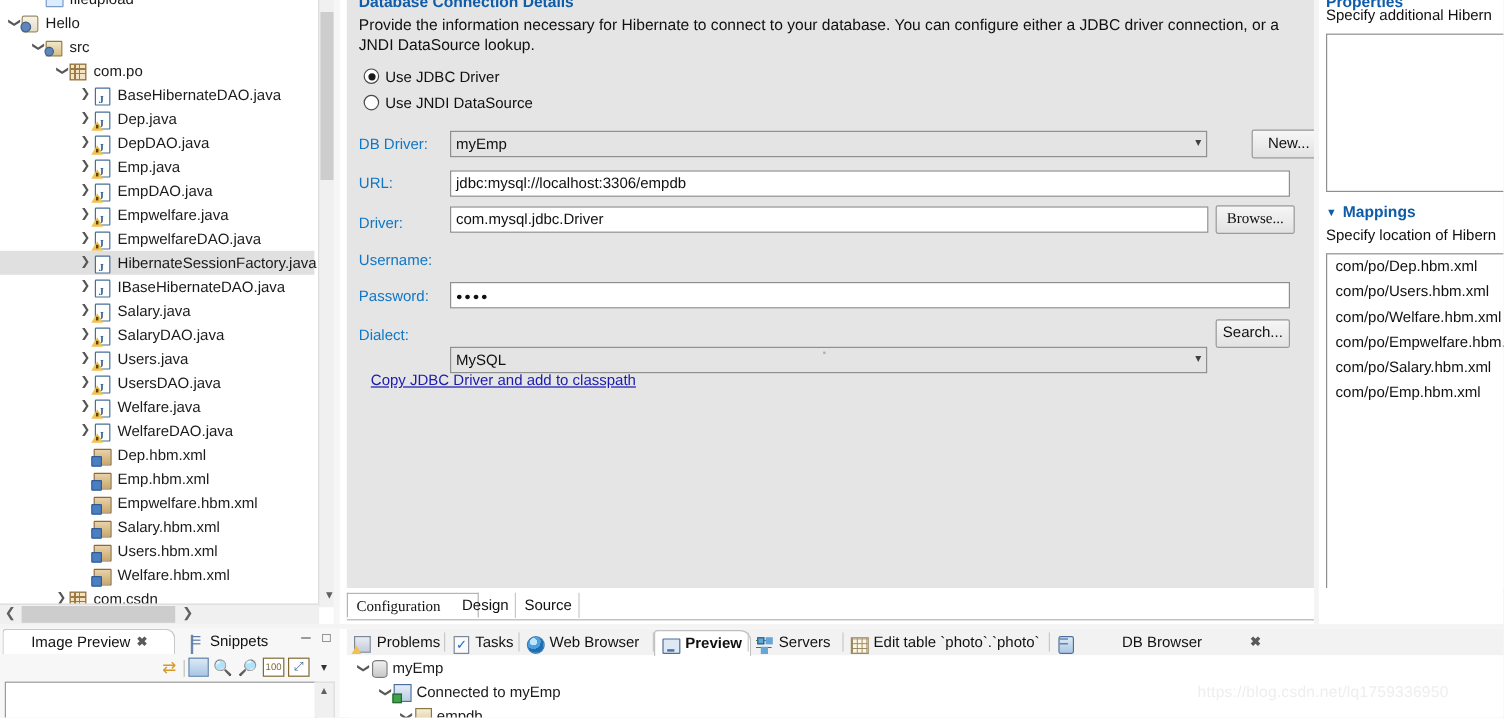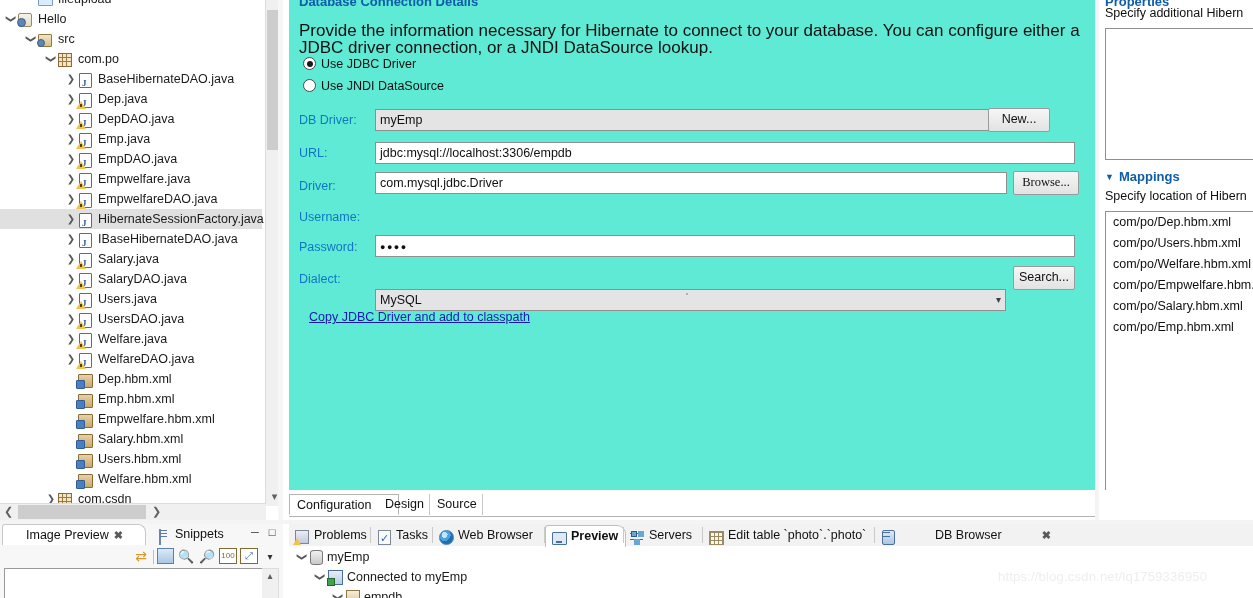--- a/index.html
+++ b/index.html
@@ -125,29 +125,29 @@
     line-height:14px;font-size:11px;color:#606060;
   }
   .harrow.l{left:0;} .harrow.r{left:148px;}
   .panel-divider-v2{
     position:absolute;left:278px;top:0;width:5px;height:520px;background:#f6f6f6;
   }
 
   
   .editor{
     position:absolute;left:289px;top:0;width:810px;height:490px;
-    background:#5eead4;overflow:hidden;
+    background:#e5e5e5;overflow:hidden;
   }
   .sect-title{
     position:absolute;left:10px;top:-6px;
     color:#0f5ca8;font-weight:bold;font-size:13px;
   }
   .sect-desc{
-    position:absolute;left:10px;top:22px;width:790px;
-    font-size:17px;color:#101010;line-height:17px;
+    position:absolute;left:10px;top:12px;width:790px;
+    font-size:13px;color:#101010;line-height:17px;
   }
   .radio-row{position:absolute;left:14px;font-size:12.5px;color:#101010;}
   .radio{
     display:inline-block;width:11px;height:11px;border-radius:50%;
     border:1px solid #4a4a4a;background:#fff;vertical-align:-2px;
     margin-right:5px;position:relative;
   }
   .radio.on:after{
     content:"";position:absolute;left:2.5px;top:2.5px;width:6px;height:6px;
     border-radius:50%;background:#1a1a1a;
@@ -609,21 +609,21 @@
     </div>
     <div class="radio-row" style="top:79px;">
       <span class="radio"></span><span>Use JNDI DataSource</span>
     </div>
 
     <div class="flabel" style="top:113px;">DB Driver:</div>
     <div class="fctl combo" style="left:86px;top:109px;width:631px;">
       <span>myEmp</span>
       <span class="arrow">▾</span>
     </div>
-    <div class="fctl btn" style="left:699px;top:108px;width:62px;">New...</div>
+    <div class="fctl btn" style="left:754px;top:108px;width:62px;">New...</div>
 
     <div class="flabel" style="top:146px;">URL:</div>
     <div class="fctl txtbox" style="left:86px;top:142px;width:700px;">
       <span>jdbc:mysql://localhost:3306/empdb</span>
     </div>
 
     <div class="flabel" style="top:179px;">Driver:</div>
     <div class="fctl txtbox" style="left:86px;top:172px;width:632px;">
       <span>com.mysql.jdbc.Driver</span>
     </div>
@@ -642,21 +642,21 @@
       <span class="arrow">▾</span>
     </div>
     <div class="fctl btn" style="left:724px;top:266px;width:62px;">Search...</div>
 
     <div class="tiny-dot" style="left:397px;top:293px;"></div>
   </div>
 
   <div class="dotlink">Copy JDBC Driver and add to classpath</div>
 
   <div class="ed-tabs">
-    <div class="ed-tab active" style="left:0px;width:110px;">Configuration</div>
+    <div class="ed-tab active" style="left:0px;width:110px;font-family:Liberation Serif, serif;">Configuration</div>
     <div class="ed-tab" style="left:89px;width:52px;">Design</div>
     <div class="ed-tab" style="left:141px;width:53px;">Source</div>
   </div>
 
   <div class="vsep-main"></div>
   <div class="rightpane">
     <div class="r-title" style="top:-6px;">Properties</div>
     <div class="r-desc" style="top:6px;">Specify additional Hibern</div>
     <div class="r-listbox" style="left:6px;top:28px;width:165px;height:132px;"></div>
 

